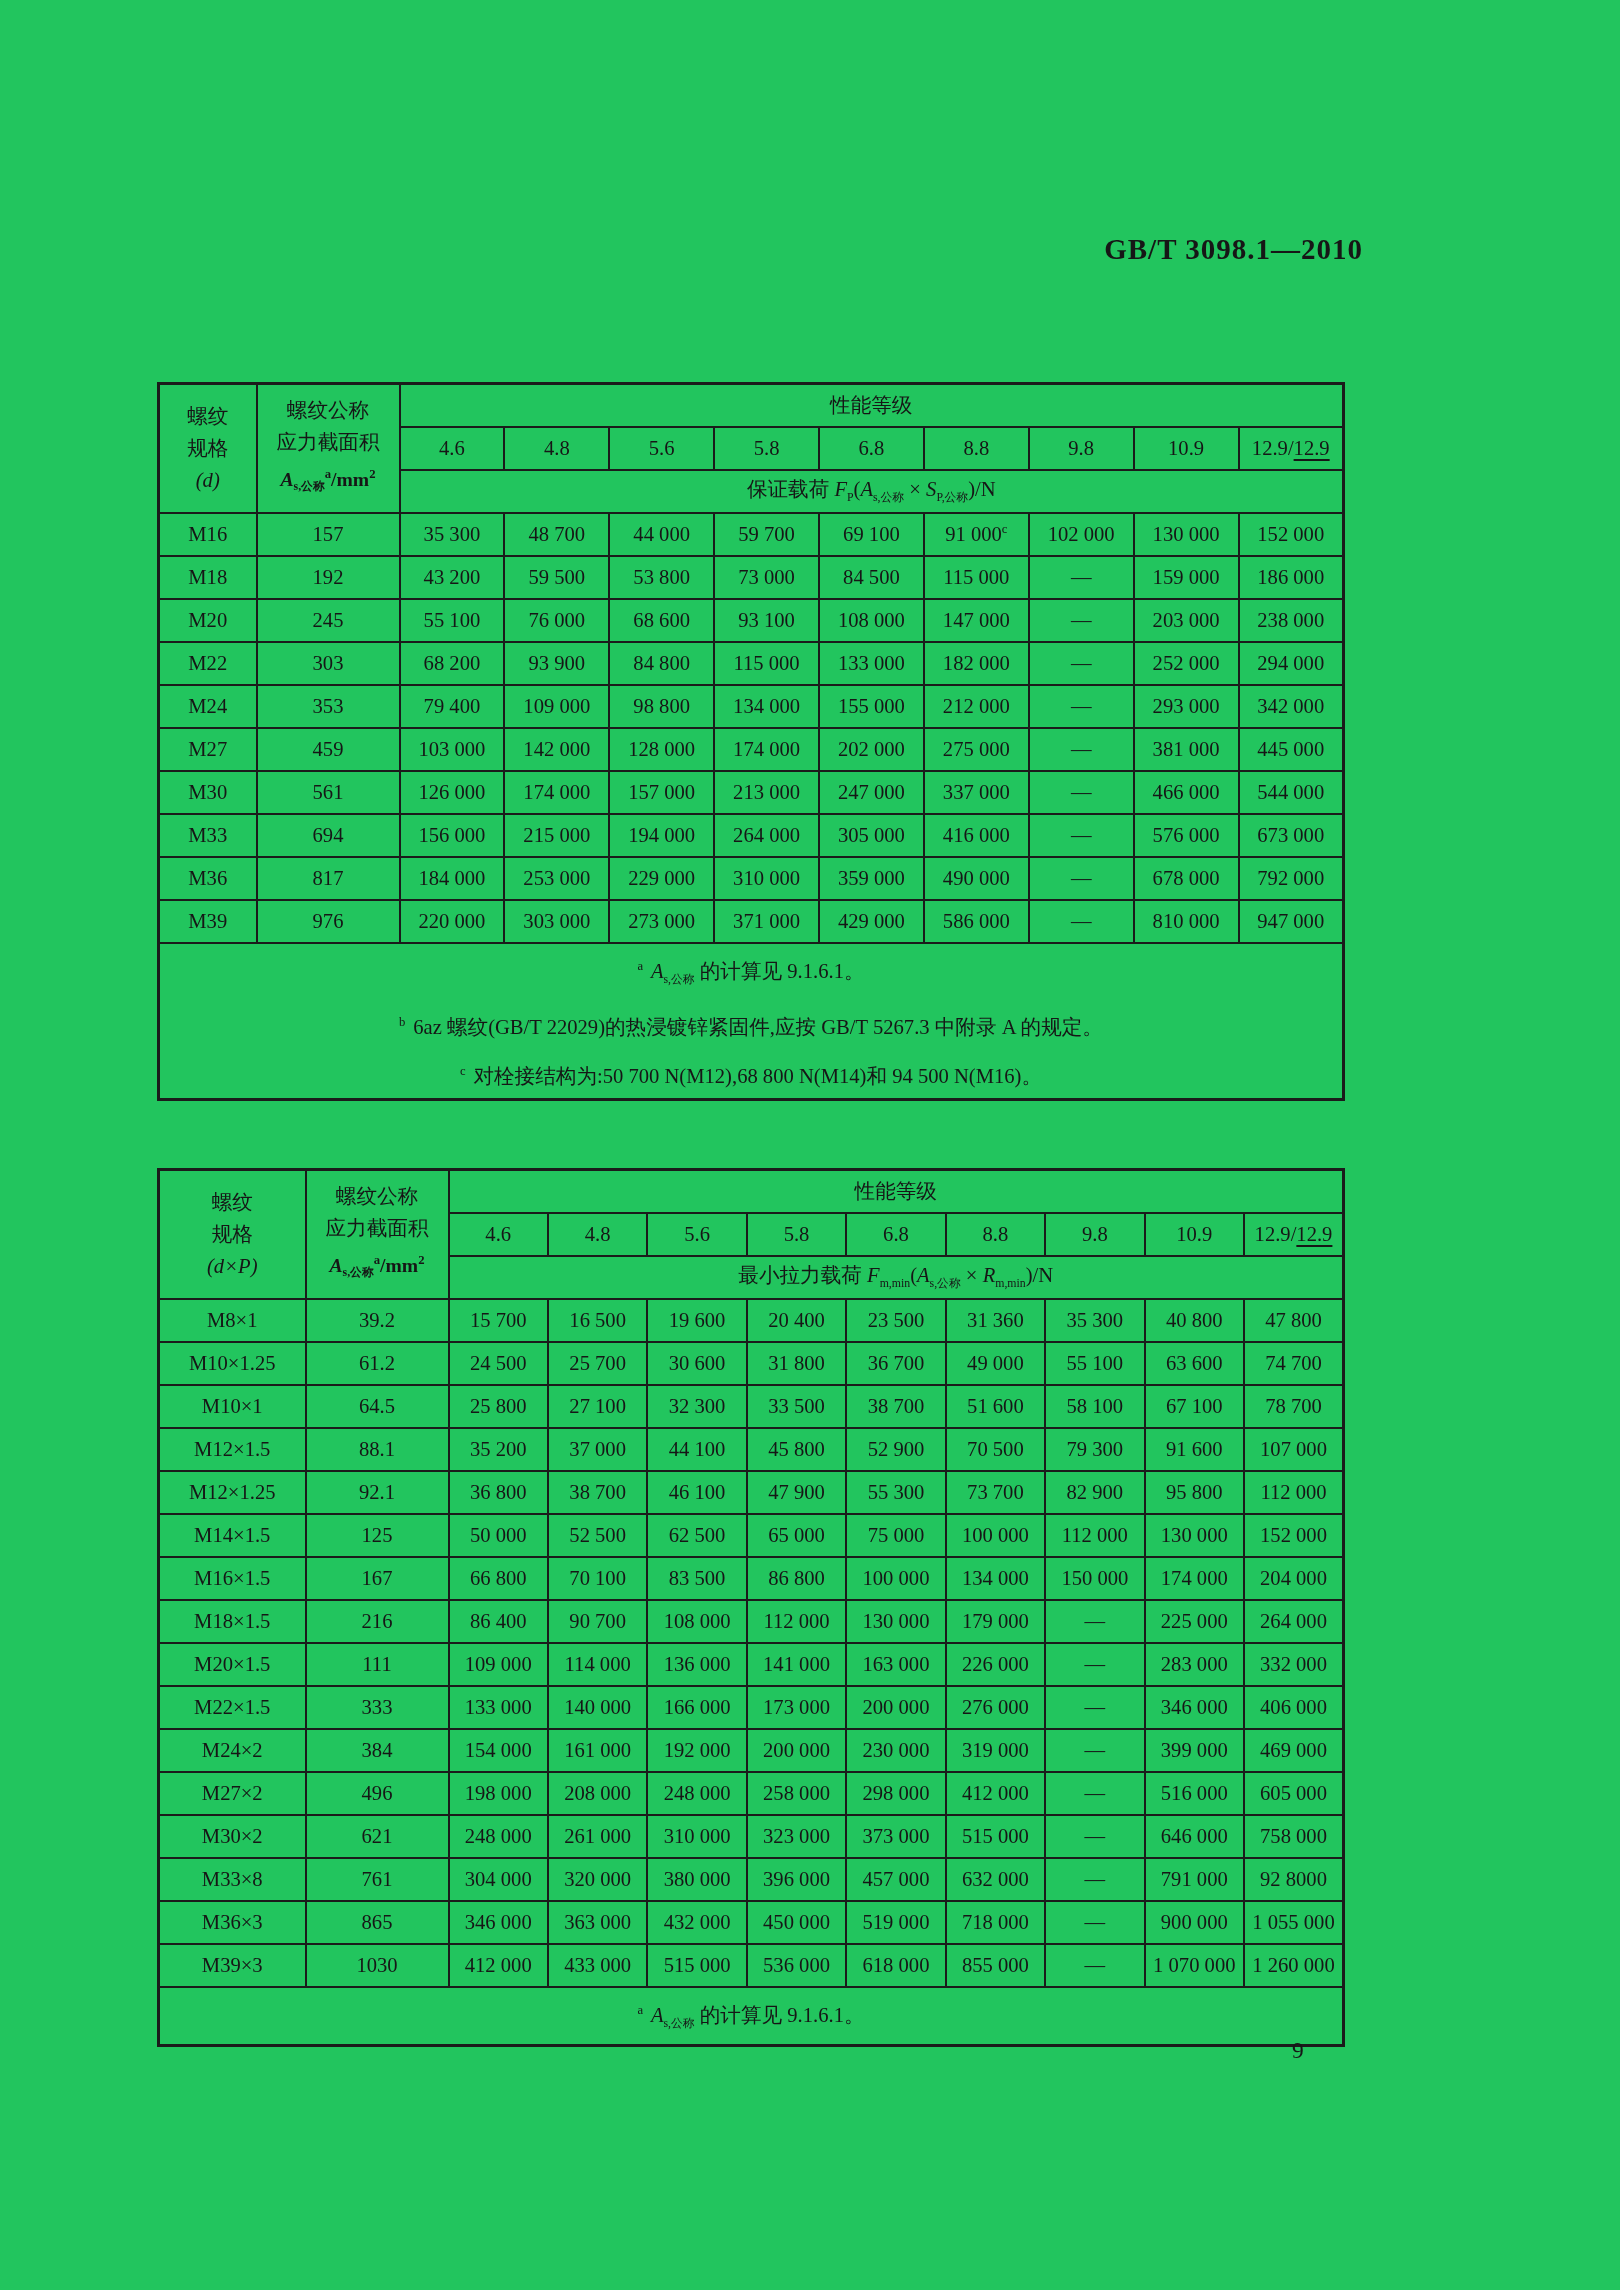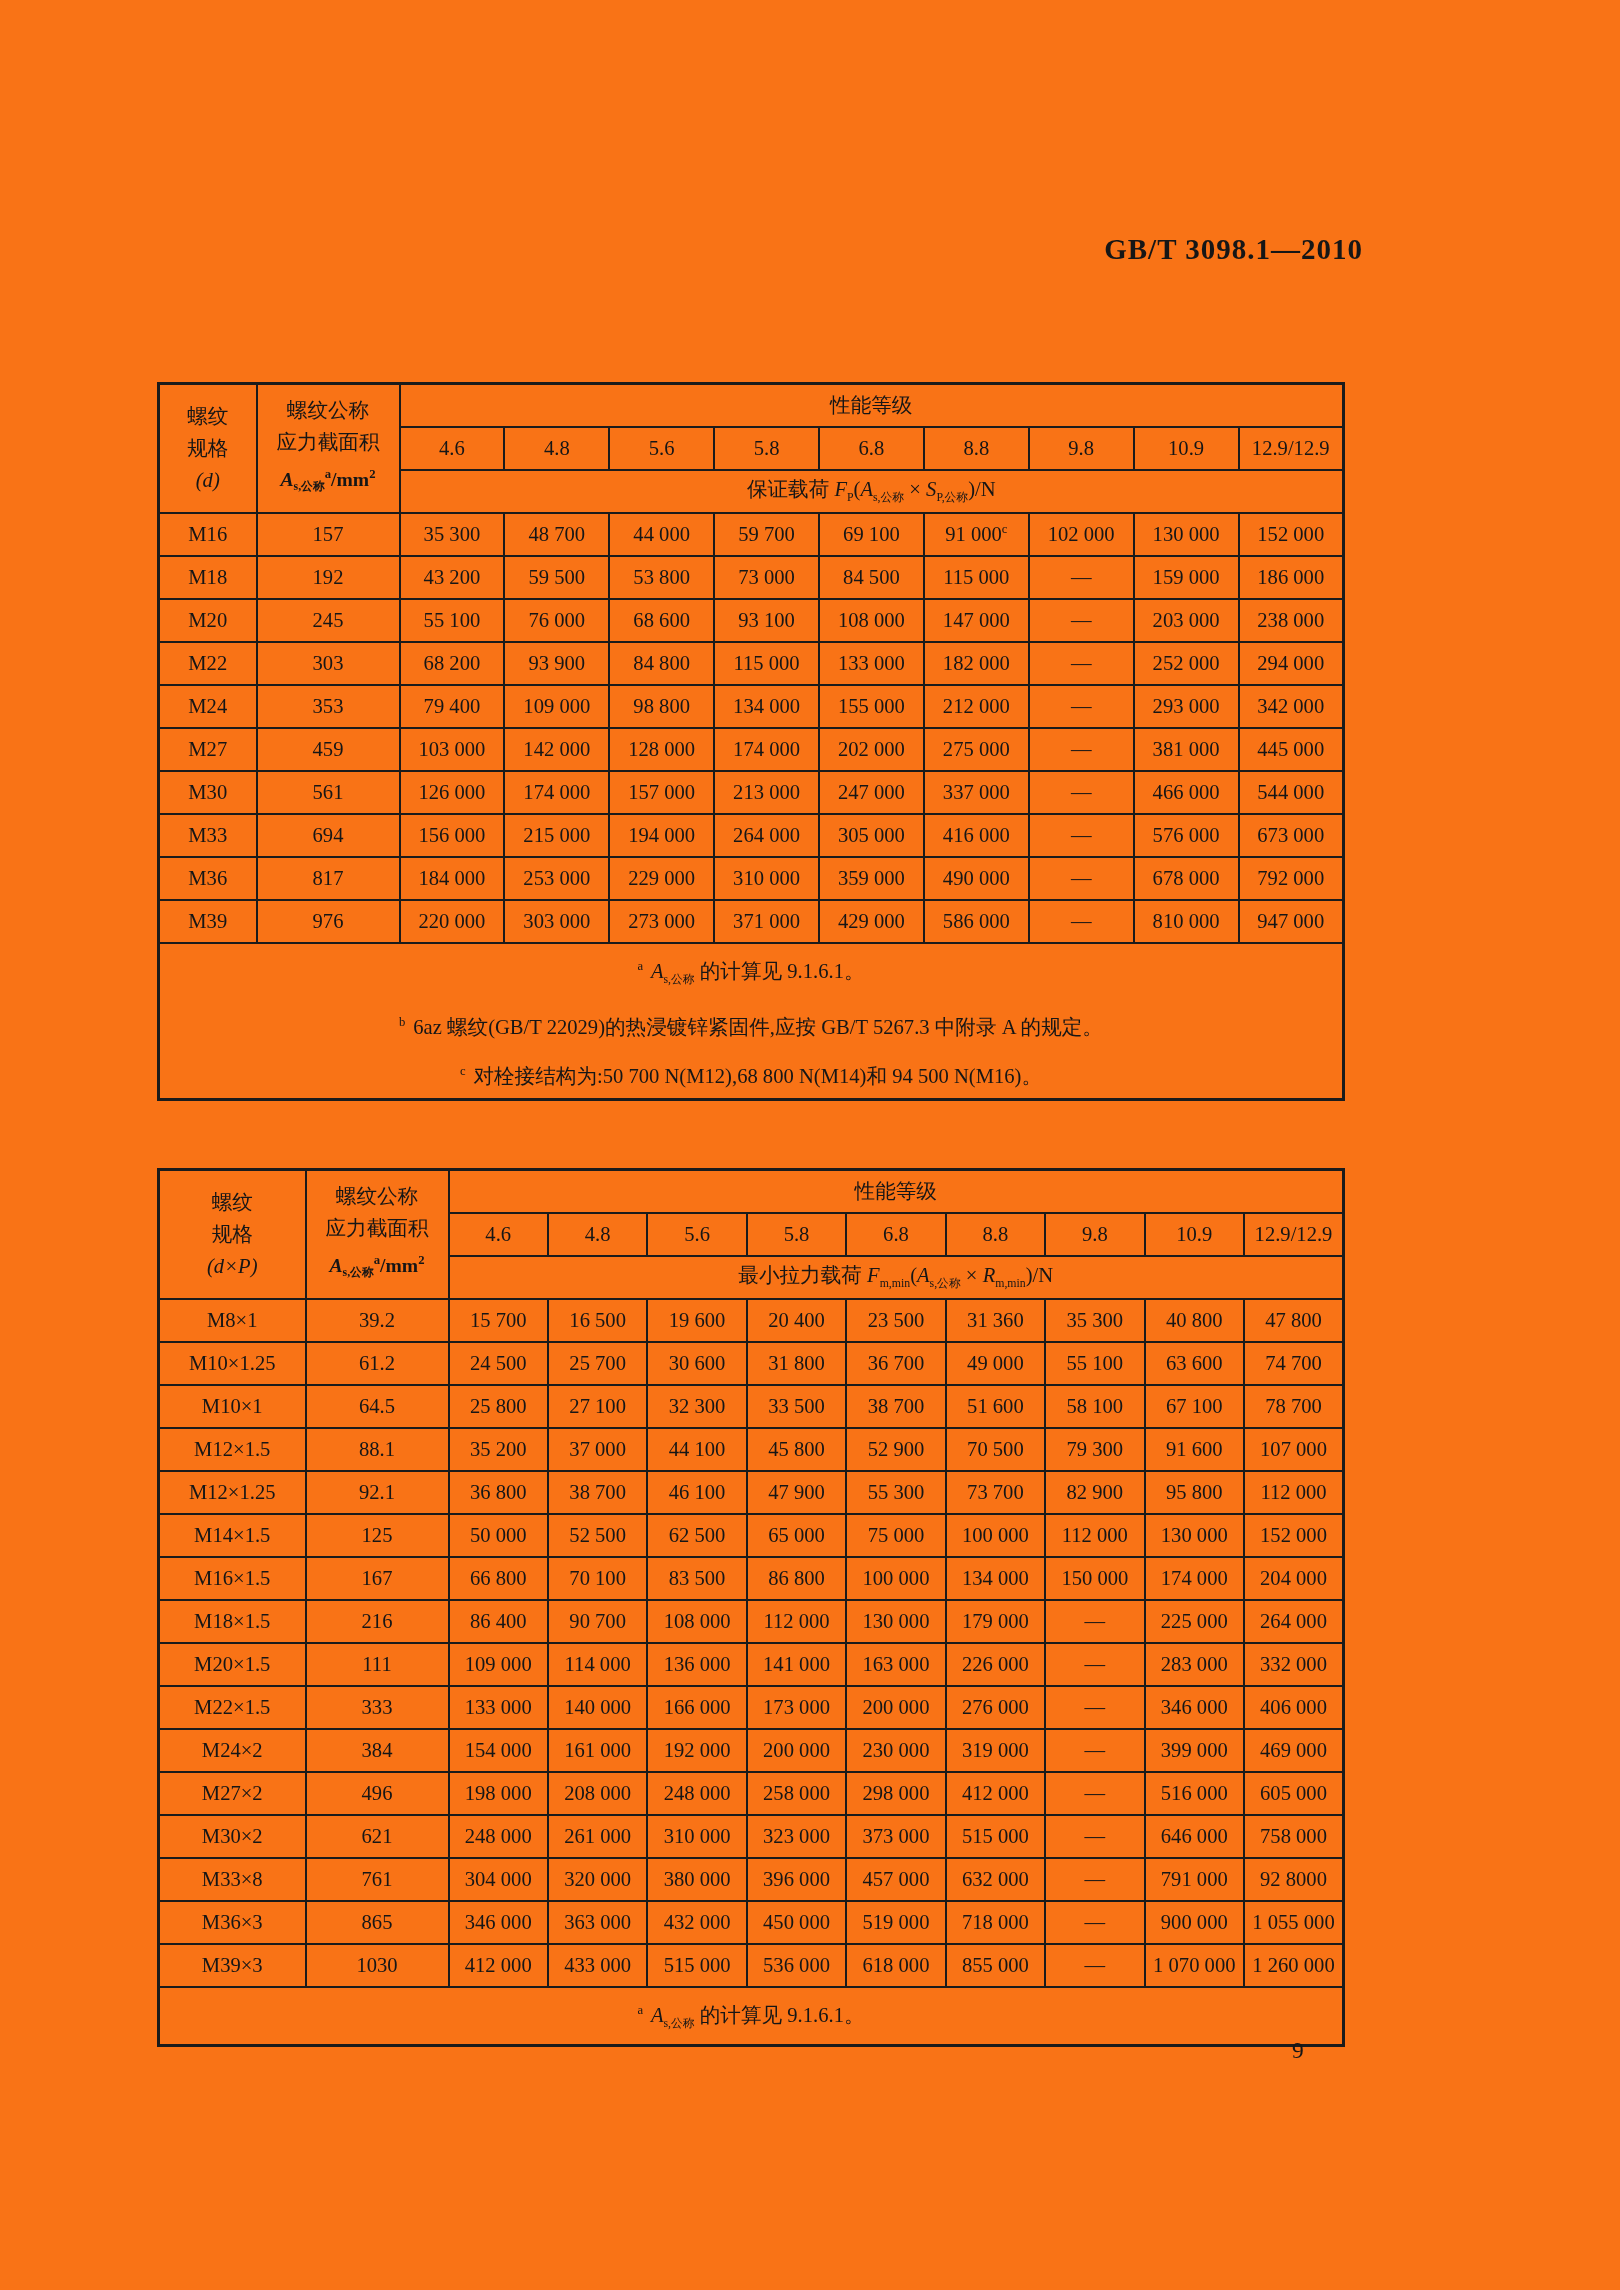--- a/index.html
+++ b/index.html
@@ -1,18 +1,18 @@
 <!DOCTYPE html>
 <html><head>
 <meta charset="utf-8">
 <style>
   * { margin:0; padding:0; box-sizing:border-box; }
   html,body { background:#d9d9d6; }
   body { font-family:"Liberation Serif","DejaVu Serif",serif; color:#161616; }
-  .page { position:relative; width:1620px; height:2291px; background:#f97316; margin:0 auto; overflow:hidden; }
+  .page { position:relative; width:1620px; height:2291px; background:#22c55e; margin:0 auto; overflow:hidden; }
 
   .gb-header { position:absolute; top:233px; left:157px; width:1206px; text-align:right;
                font-size:29px; font-weight:bold; letter-spacing:1px; }
 
   .tbl-title { position:absolute; left:157px; width:1206px; text-align:center;
                font-weight:bold; font-size:26.5px; }
   .title5 { top:328px; }
   .title6 { top:1106px; }
 
   table.doc { position:absolute; left:157px; width:1188px; border-collapse:collapse;
@@ -25,21 +25,21 @@
 
   th.v-head { font-weight:bold; font-size:21.6px; line-height:32px; }
   th.v-head .it { font-style:italic; font-weight:normal; font-size:20.6px; }
   th.v-head .formula { font-weight:bold; font-size:19.6px; }
   th.perf { font-weight:bold; font-size:21.6px; height:41px; }
   th.grade { height:43px; }
   th.formula-row { height:41px; font-size:20.6px; }
 
   sub { font-size:11.8px; }
   sup { font-size:12.7px; }
-  .u { text-underline-offset:3.9px; }
+  .u { text-decoration:underline; text-underline-offset:3.9px; }
   i { font-style:italic; }
 
   td.footnotes { text-align:left; padding:9.8px 15.7px 9.8px 33px; height:auto; }
   .fn { font-size:20.6px; line-height:44px; white-space:nowrap;font-family:Liberation Serif, serif; }
   .fn sup { margin-right:7.8px; }
 
   .page-num { position:absolute; top:2037px; left:1292px; font-size:23.5px; }
 </style>
 </head>
 <body>

